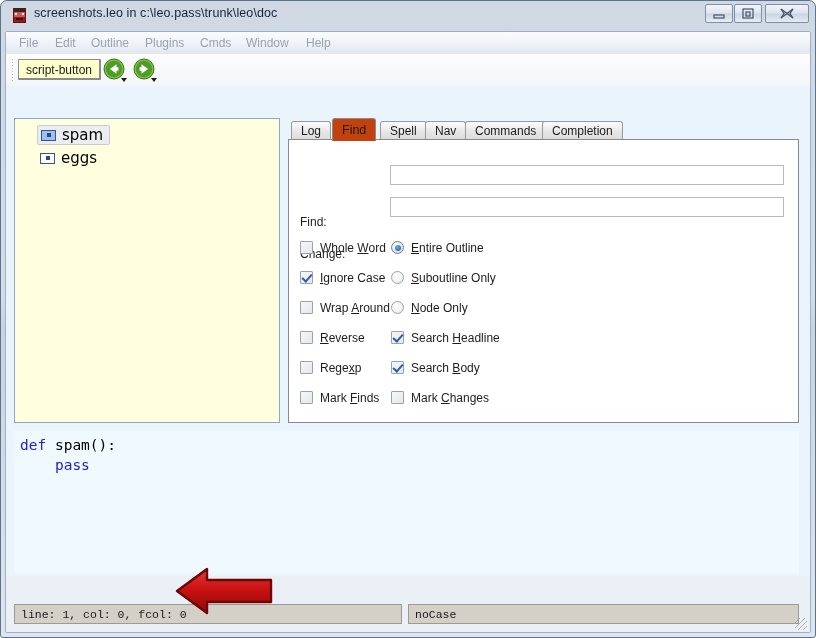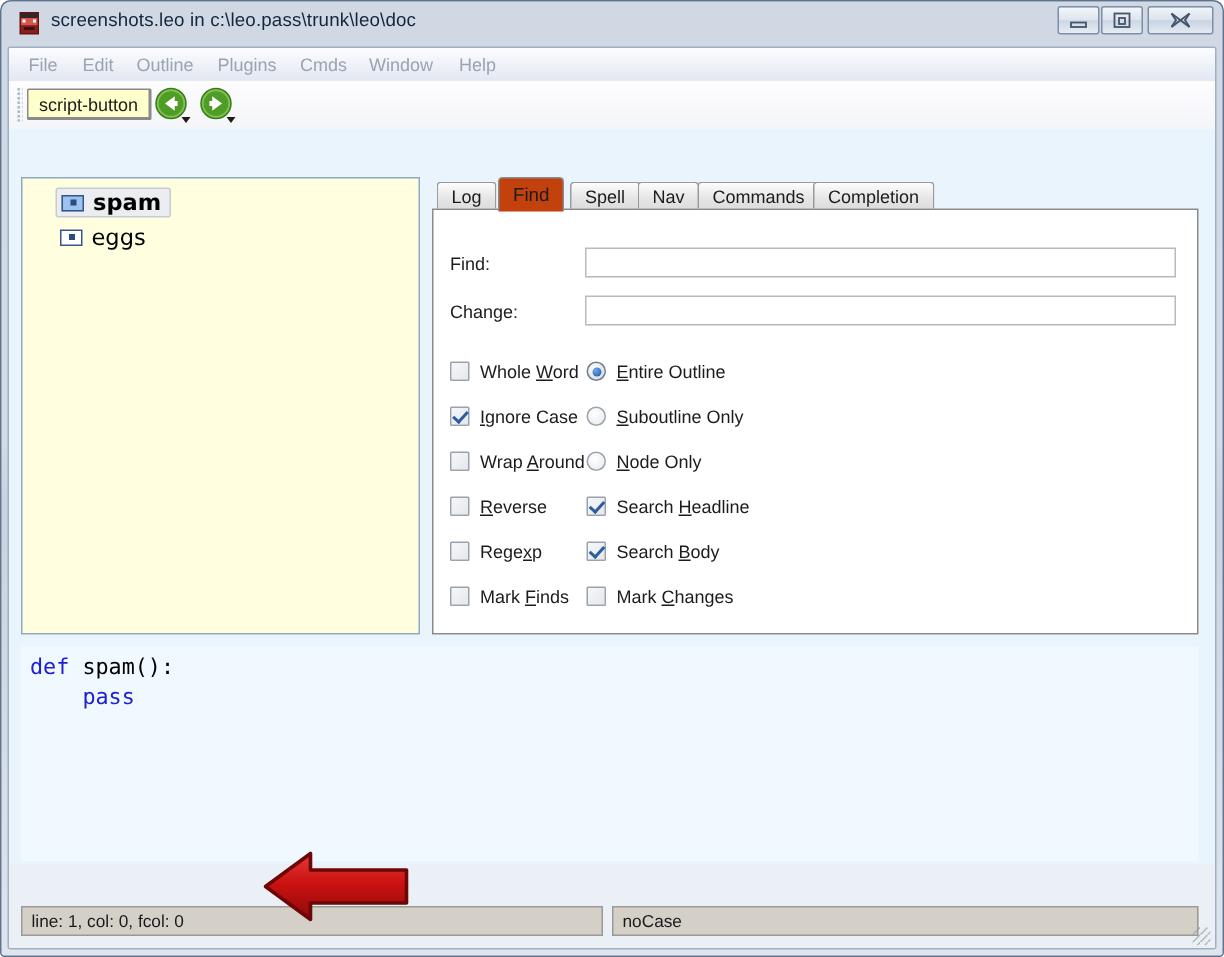--- a/index.html
+++ b/index.html
@@ -129,21 +129,20 @@
     position: absolute; left: 22px;
     height: 20px;
     display: flex; align-items: center;
     padding: 1px 6px 1px 3px;
     box-sizing: border-box;
   }
   .tree-node.selected {
     background: #ecedf0;
     border: 1px solid #c6cbd4;
     border-radius: 2px;
-    font-weight: bold;
   }
   .node-icon {
     width: 15px; height: 11px;
     box-sizing: border-box;
     border: 1px solid #36558c;
     margin-right: 6px;
     display: flex; align-items: center; justify-content: center;
     flex: none;
   }
   .node-icon.filled { background: #9cc2ee; }
@@ -190,21 +189,21 @@
     position: absolute;
     left: 0; top: 21px; right: 0; bottom: 0;
     background: #ffffff;
     border: 1px solid #8a8a8a;
     z-index: 2;
   }
 
   .field-row { position: absolute; left: 0; right: 0; }
   .field-label {
     position: absolute;
-    font-size: 12px; color: #1c1c1c;
+    font-size: 12px; color: #1c1c1c; margin-top: 46px;
   }
   .field-input {
     position: absolute;
     height: 20px; box-sizing: border-box;
     background: #ffffff;
     border: 1px solid #b9b9b9;
     font-family: "Liberation Sans", sans-serif;
     font-size: 12px;
     padding: 0 4px;
     outline: none;
@@ -304,20 +303,21 @@
   .status-box {
     position: absolute; top: 0;
     height: 20px; box-sizing: border-box;
     background: #d4d0c8;
     border: 1px solid #9b9b94;
     font-size: 11.5px;
     color: #1a1a1a;
     padding: 2px 0 0 6px;
     line-height: 16px;
     white-space: nowrap;
+    font-family: Liberation Mono, monospace;
   }
   #status-left  { left: 8px; width: 388px; }
   #status-right { left: 402px; right: 11px; }
   #resize-grip {
     position: absolute; right: 3px; bottom: 2px;
     width: 12px; height: 12px;
     background-image:
       linear-gradient(135deg, transparent 45%, #9aa0a8 45%, #9aa0a8 58%, transparent 58%);
     background-size: 5px 5px;
     opacity: .8;

